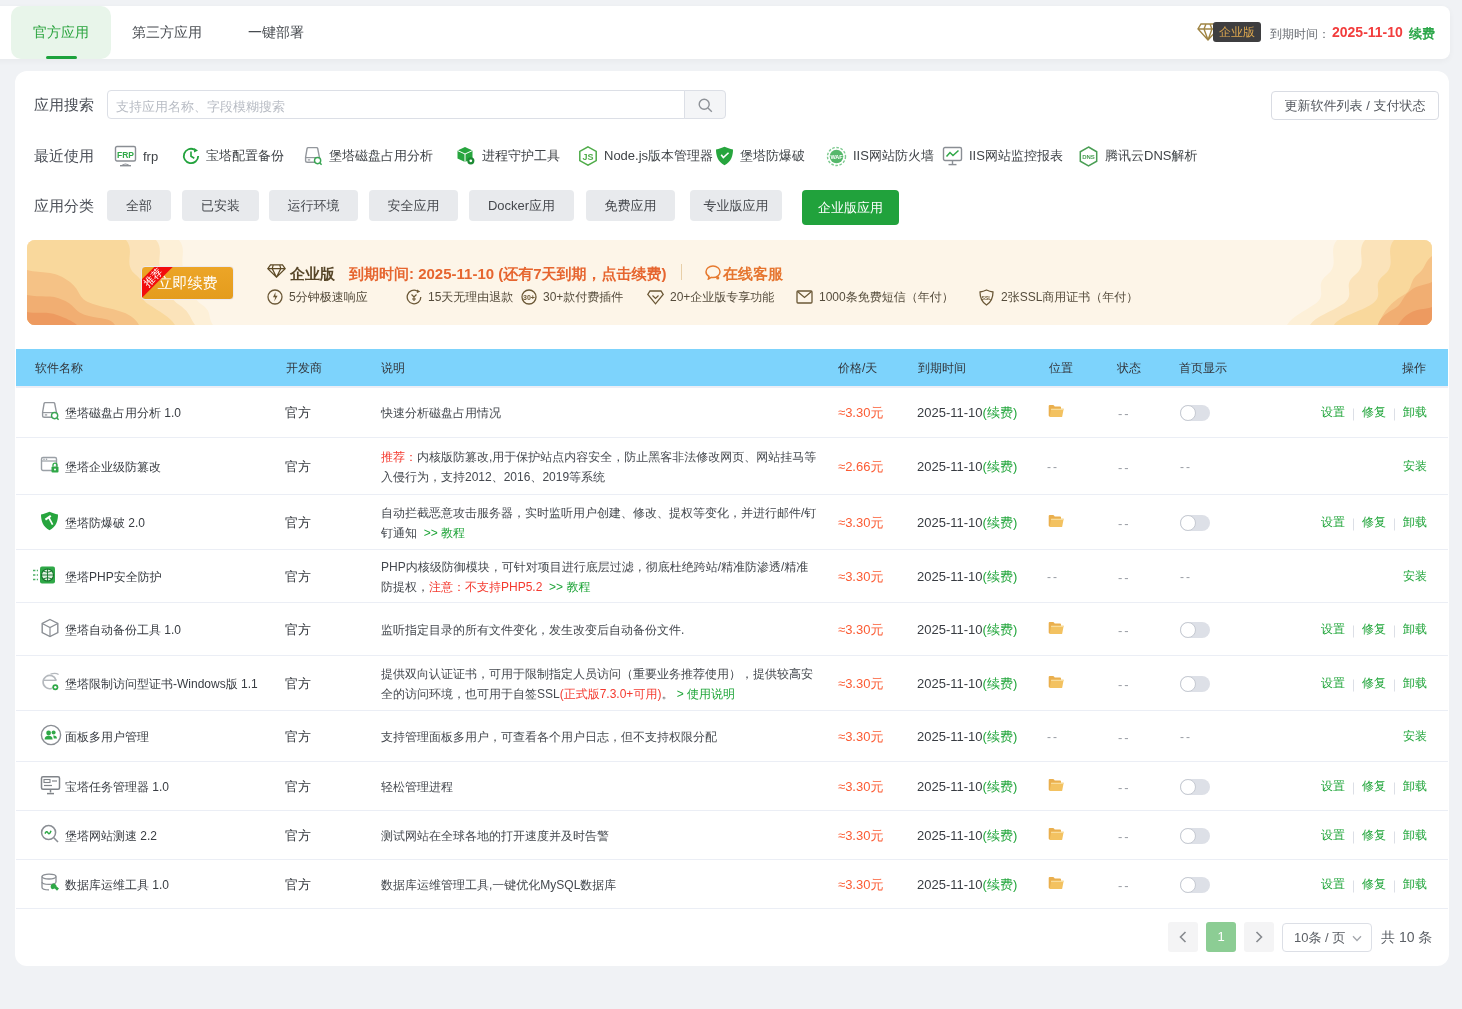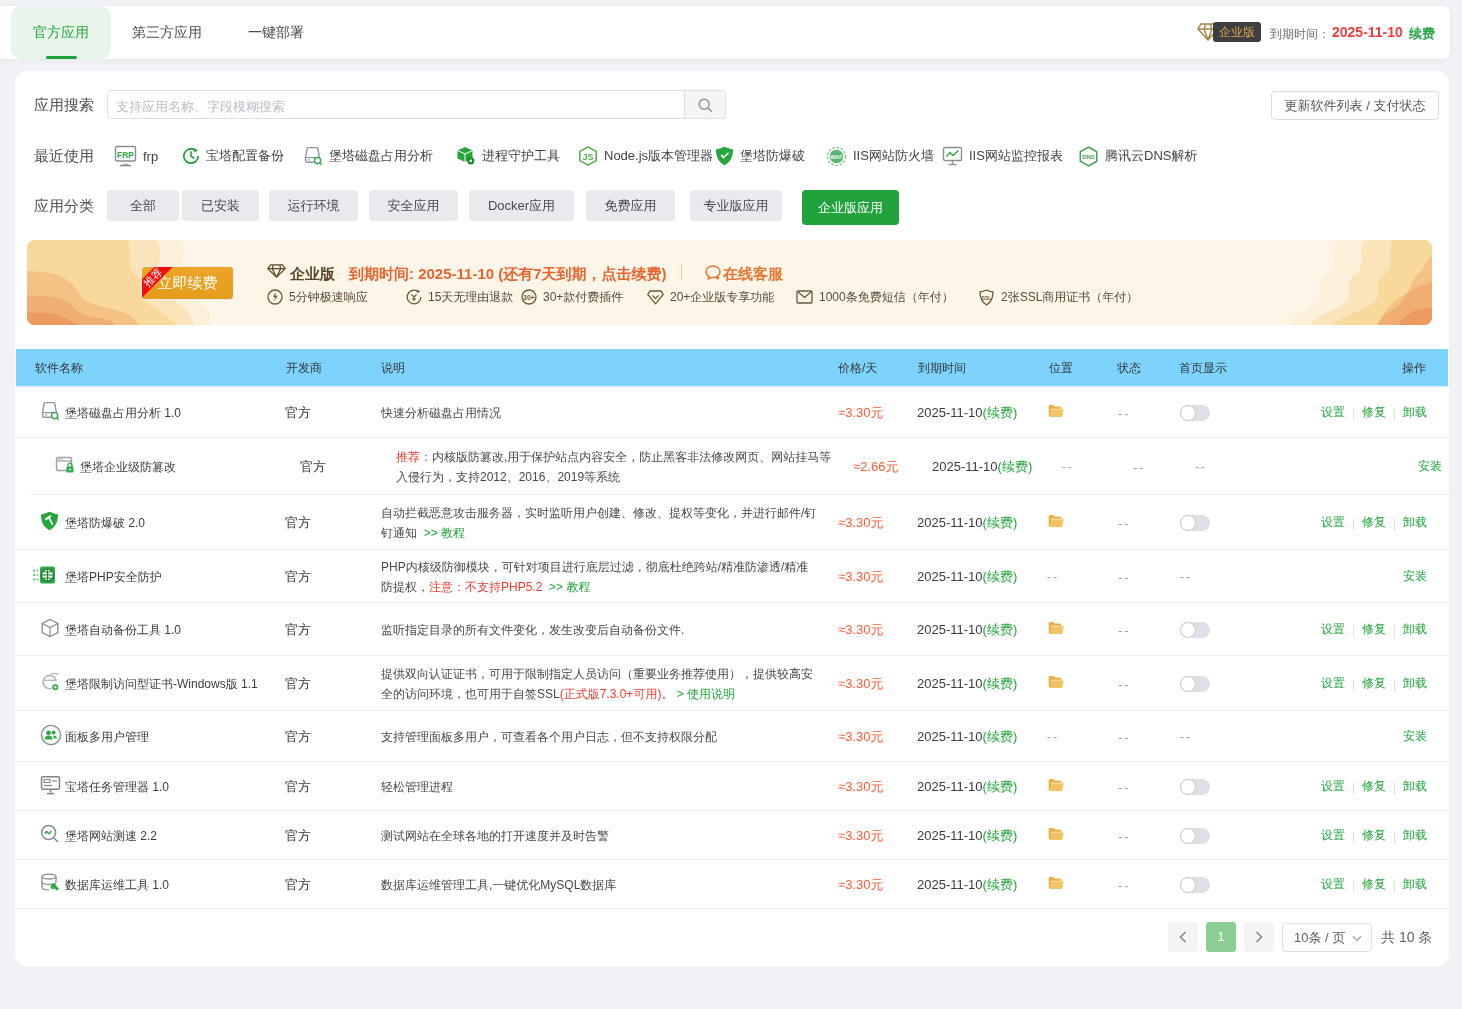--- a/index.html
+++ b/index.html
@@ -156,21 +156,21 @@
       <line x1="6.5" y1="18.6" x2="14.5" y2="18.6" stroke="#8a8e94" stroke-width="1.4"></line>
     </svg>
 IIS网站监控报表</div>
 <div class="ritem" style="left:1078px;">
 <svg width="21" height="21" viewBox="0 0 21 21">
       <path d="M10.5 1 L18.7 5.75 L18.7 15.25 L10.5 20 L2.3 15.25 L2.3 5.75 Z" fill="none" stroke="#4a9e54" stroke-width="1.5"></path>
       <text x="10.5" y="13.4" font-size="6" font-weight="bold" fill="#4a9e54" text-anchor="middle" font-family="Liberation Sans">DNS</text>
     </svg>
 腾讯云DNS解析</div>
 
-<div class="cat" style="left:107px;width:72px;text-align:center;">全部</div>
+<div class="cat" style="left:107px;width:64px;text-align:center;">全部</div>
 <div class="cat" style="left:182px;width:77px;">已安装</div>
 <div class="cat" style="left:269px;width:89px;">运行环境</div>
 <div class="cat" style="left:369px;width:89px;">安全应用</div>
 <div class="cat" style="left:469px;width:105px;">Docker应用</div>
 <div class="cat" style="left:586px;width:89px;">免费应用</div>
 <div class="cat" style="left:690px;width:92px;">专业版应用</div>
 <div class="cat on" style="left:802px;width:97px;">企业版应用</div>
 
 <div id="banner">
 <svg class="abs" style="left:0;top:0;" width="186" height="85" viewBox="0 0 186 85">
@@ -279,21 +279,21 @@
         </div>
       </div>
       <div class="c-act">
         <span>设置</span>
         <span class="sp"></span>
         <span>修复</span>
         <span class="sp"></span>
         <span>卸载</span>
       </div>
     </div>
-<div class="row" style="top:438px;height:57px;margin-left:15px;">
+<div class="row" style="top:438px;height:57px;">
       <div class="c-icon cc"><svg width="20" height="20" viewBox="0 0 20 20">
           <rect x="1.5" y="2.5" width="15" height="13" rx="1.5" fill="none" stroke="#9aa0a6" stroke-width="1.4"></rect>
           <line x1="1.5" y1="6" x2="16.5" y2="6" stroke="#9aa0a6" stroke-width="1.2"></line>
           <circle cx="4" cy="4.3" r="0.8" fill="#9aa0a6"></circle>
           <circle cx="6.5" cy="4.3" r="0.8" fill="#9aa0a6"></circle>
           <rect x="11.5" y="11.5" width="7" height="6" rx="1" fill="#2fa847"></rect>
           <path d="M13 11.5 L13 10.2 A2 2 0 0 1 17 10.2 L17 11.5" fill="none" stroke="#2fa847" stroke-width="1.3"></path>
           <circle cx="15" cy="14.5" r="1" fill="#fff"></circle>
         </svg></div>
       <div class="c-name cc">堡塔企业级防篡改</div>

